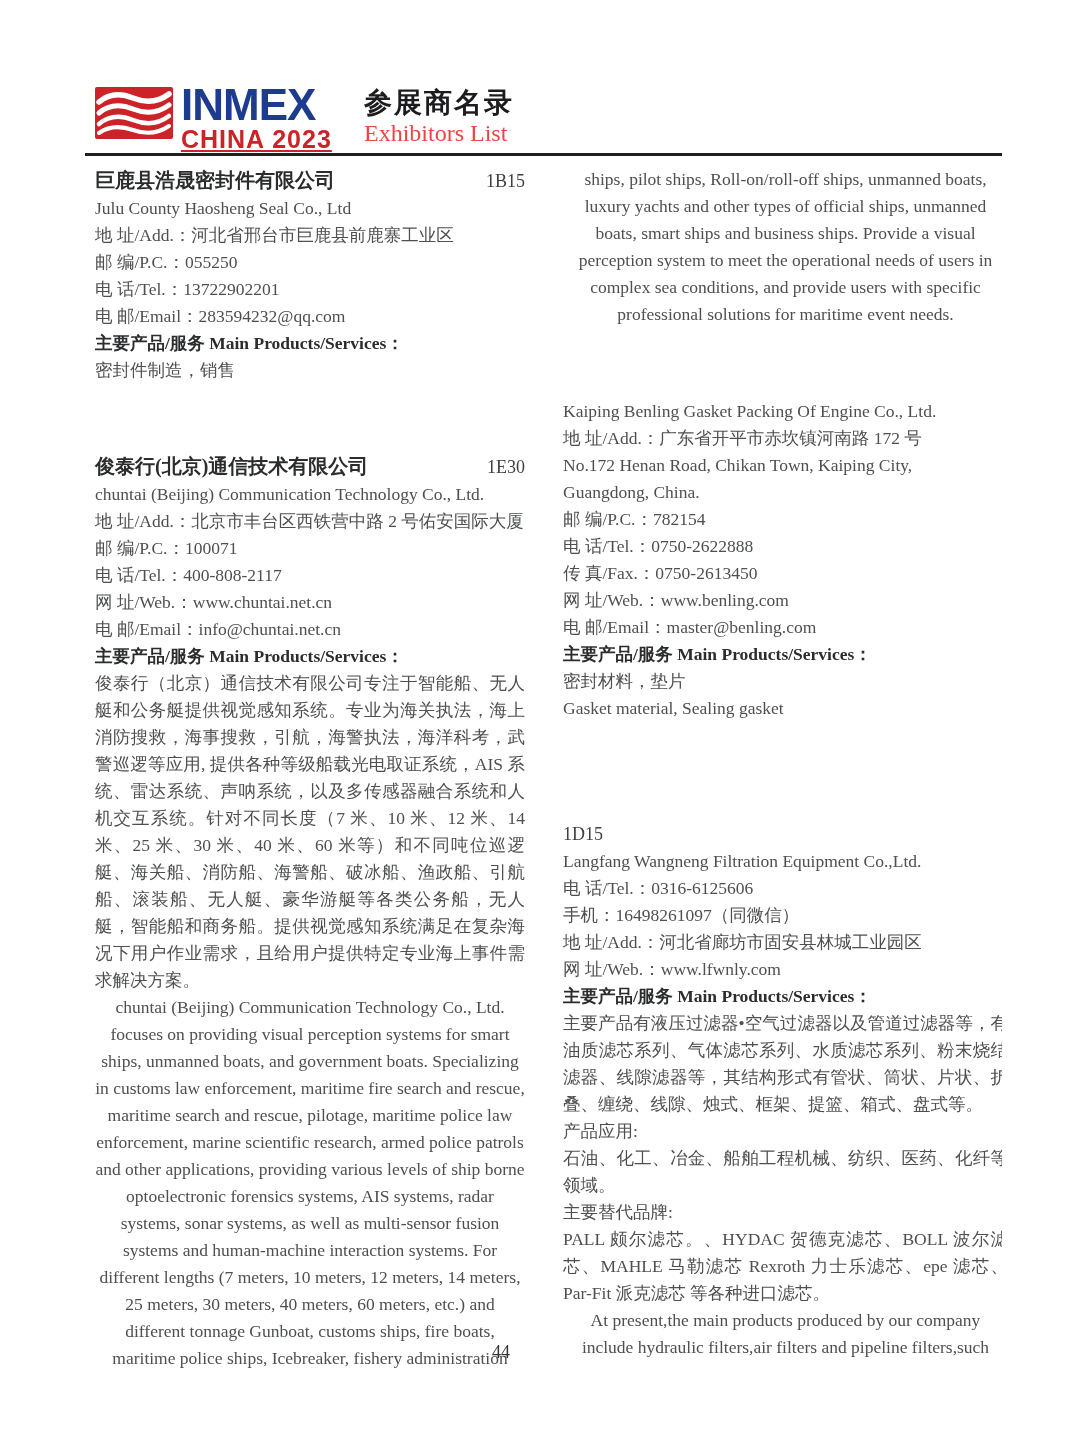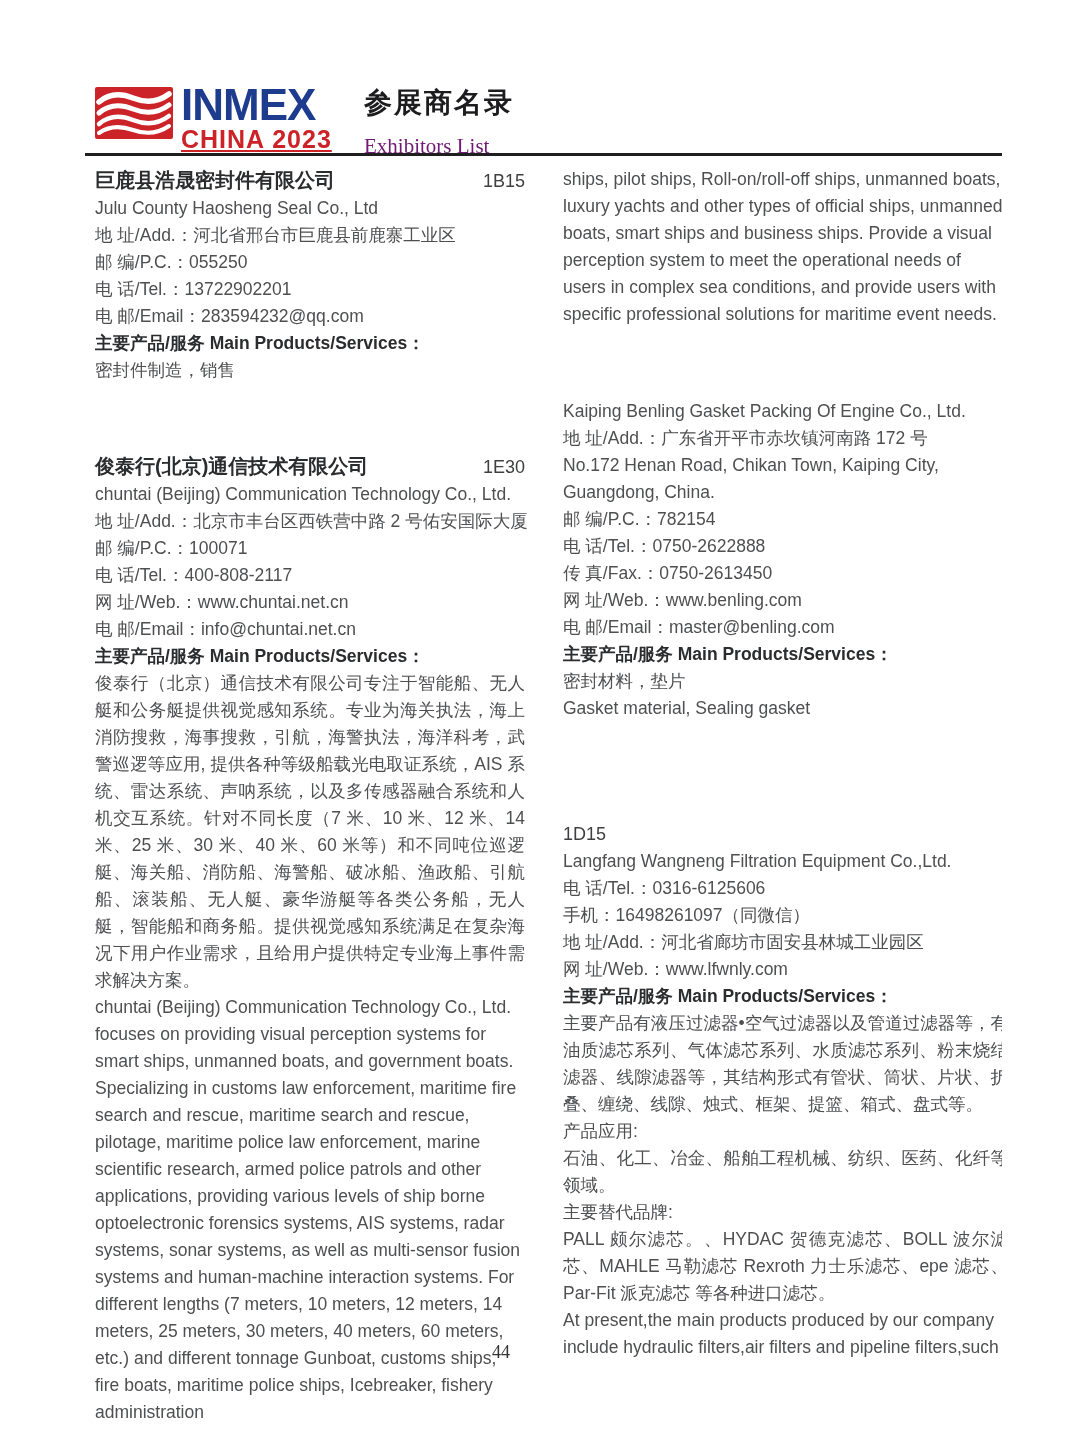--- a/index.html
+++ b/index.html
@@ -22,36 +22,36 @@
     font-size:25px; font-weight:bold; letter-spacing:1px;
     color:var(--logo_red,#cc2328); line-height:26px; margin-top:0;text-decoration:underline;
   }
   .doc-title { position:absolute; left:364px; top:86px; }
   .doc-title-cn {
     font-family:"Liberation Serif","DejaVu Serif",serif;
     font-size:28px; font-weight:bold; color:#1c1c1e; line-height:34px; letter-spacing:2px;
   }
   .doc-title-en {
     font-family:"Liberation Serif","DejaVu Serif",serif;
-    font-size:21px; color:#701a75; line-height:26px;margin-top:13px;
+    font-size:24px; color:#ef4444; line-height:26px;
   }
   .rule { position:absolute; left:85px; top:153px; width:937px; height:3px; background:#1f1f1f; }
 
   
-  .entry { position:absolute; font-size:17.5px; line-height:27px; }
+  .entry { position:absolute; font-size:17.5px; line-height:27px;font-family:Liberation Serif, serif; }
   .col-l { left:95px;  width:430px; }
   .col-r { left:563px; width:445px; }
   .entry-head {
     display:flex; justify-content:space-between; align-items:baseline;
     line-height:28px;
   }
   .ename { font-size:20px; font-weight:bold; color:#2b2c2e; }
   .booth { font-size:18px; color:#3e3f41; }
   .line { white-space:nowrap; }
-  .para { text-align:left; }
+  .para { text-align:center; }
   .para.cn { text-align:justify; }
   .bold-label { font-weight:bold; color:#2b2c2e; }
 
   
   .footer {
     position:absolute; left:0; right:0; top:1342px; text-align:center;
     font-family:"Liberation Serif","DejaVu Serif",serif;
     font-size:18px; color:#333;
   }
 </style>

